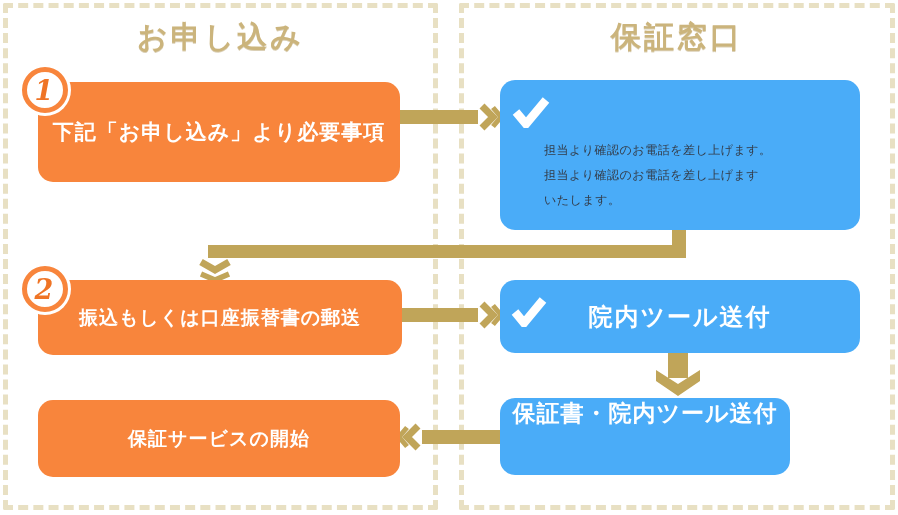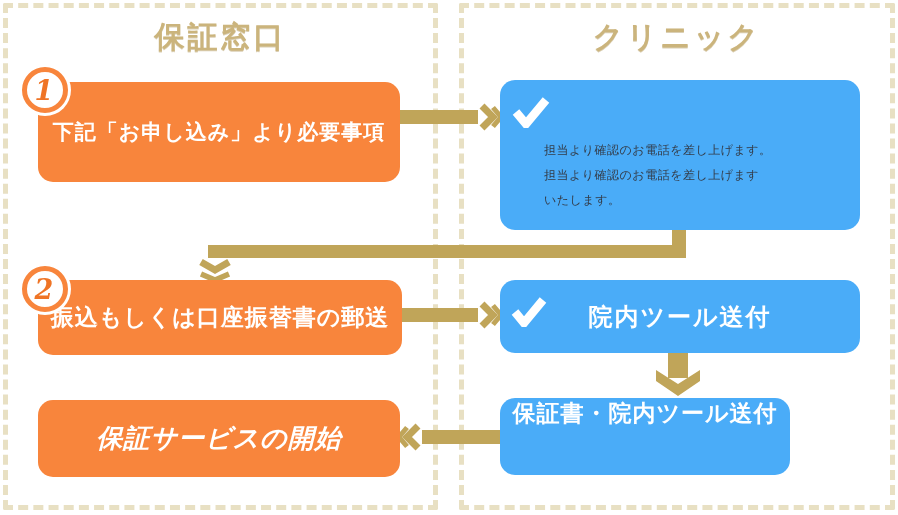--- a/index.html
+++ b/index.html
@@ -30,22 +30,22 @@
   .blue{background:var(--box-blue,#4AACF8);}
   .box-o1{left:38px;top:82px;width:362px;height:100px;display:flex;flex-direction:column;justify-content:center;align-items:center;}
   .box-b1{left:500px;top:80px;width:360px;height:150px;}
   .box-o2{left:38px;top:280px;width:364px;height:75px;display:flex;justify-content:center;align-items:center;}
   .box-b2{left:500px;top:280px;width:360px;height:73px;}
   .box-b3{left:500px;top:398px;width:290px;height:77px;display:flex;justify-content:center;align-items:flex-start;}
   .box-o3{left:38px;top:400px;width:362px;height:77px;display:flex;justify-content:center;align-items:center;}
 
   .white-bold{color:var(--box-text-white,#fff);font-weight:700;letter-spacing:1px;}
   .o1-line{display:block;font-size:21px;line-height:26px;text-align:center;}
-  .o2-text{font-size:23px;}
-  .o3-text{font-size:26px;font-style:italic;}
+  .o2-text{font-size:19px;}
+  .o3-text{font-size:19px;}
   .b3-title{font-size:23px;}
 
   .blue-title{
     position:absolute;left:0;right:0;top:16px;text-align:center;
     color:var(--box-text-white,#fff);font-weight:700;font-size:26px;letter-spacing:2px;
   }
   .b2-title{top:50%;transform:translateY(-50%);font-size:24px;}
   .blue-body{position:absolute;left:44px;top:58px;width:300px;}
   .blue-body span{display:block;font-size:12px;line-height:25px;color:var(--body-text-dark,#333B47);letter-spacing:.5px;}
 
@@ -79,22 +79,22 @@
   .check-2{left:511px;top:297px;}
 </style>
 </head>
 <body>
 
 <div class="stage">
 
   <div class="panel panel-left"></div>
   <div class="panel panel-right"></div>
 
-  <h2 class="header header-left">保証窓口</h2>
-  <h2 class="header header-right">クリニック</h2>
+  <h2 class="header header-left">お申し込み</h2>
+  <h2 class="header header-right">保証窓口</h2>
 
   <div class="badge badge-1">
     <span>1</span>
   </div>
 
   <div class="box orange box-o1">
     <span class="white-bold o1-line">下記「お申し込み」より必要事項</span>
   </div>
 
   <svg class="arrow a-r1" width="102" height="28" viewBox="0 0 102 28">

